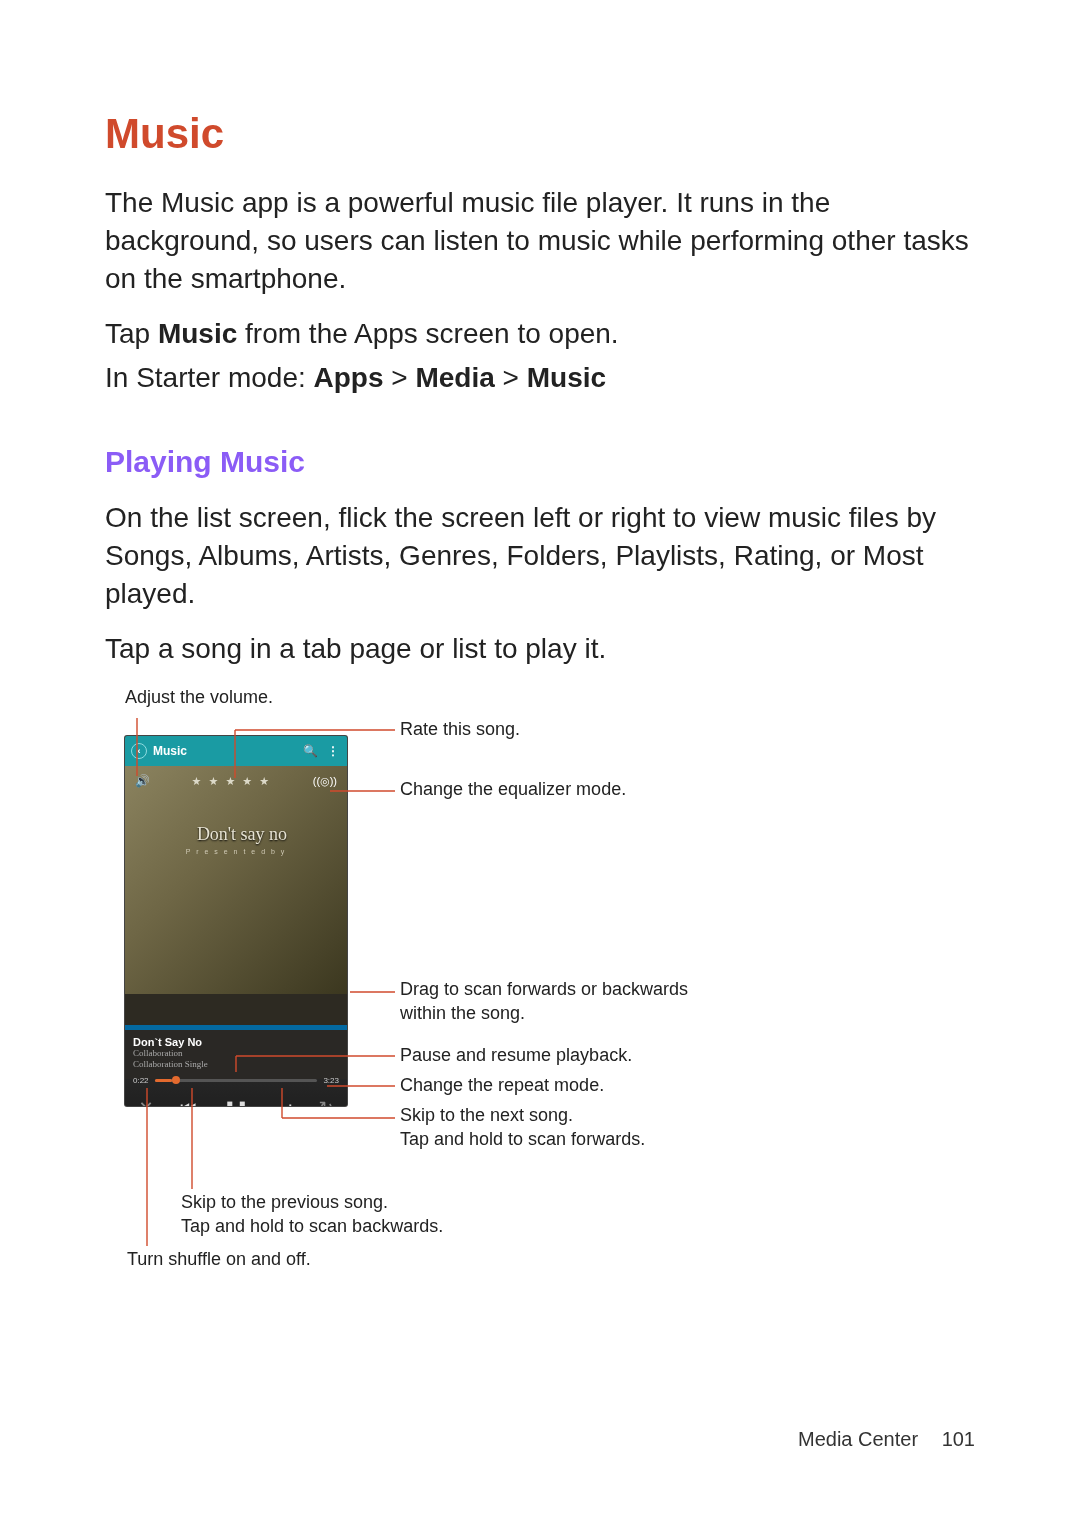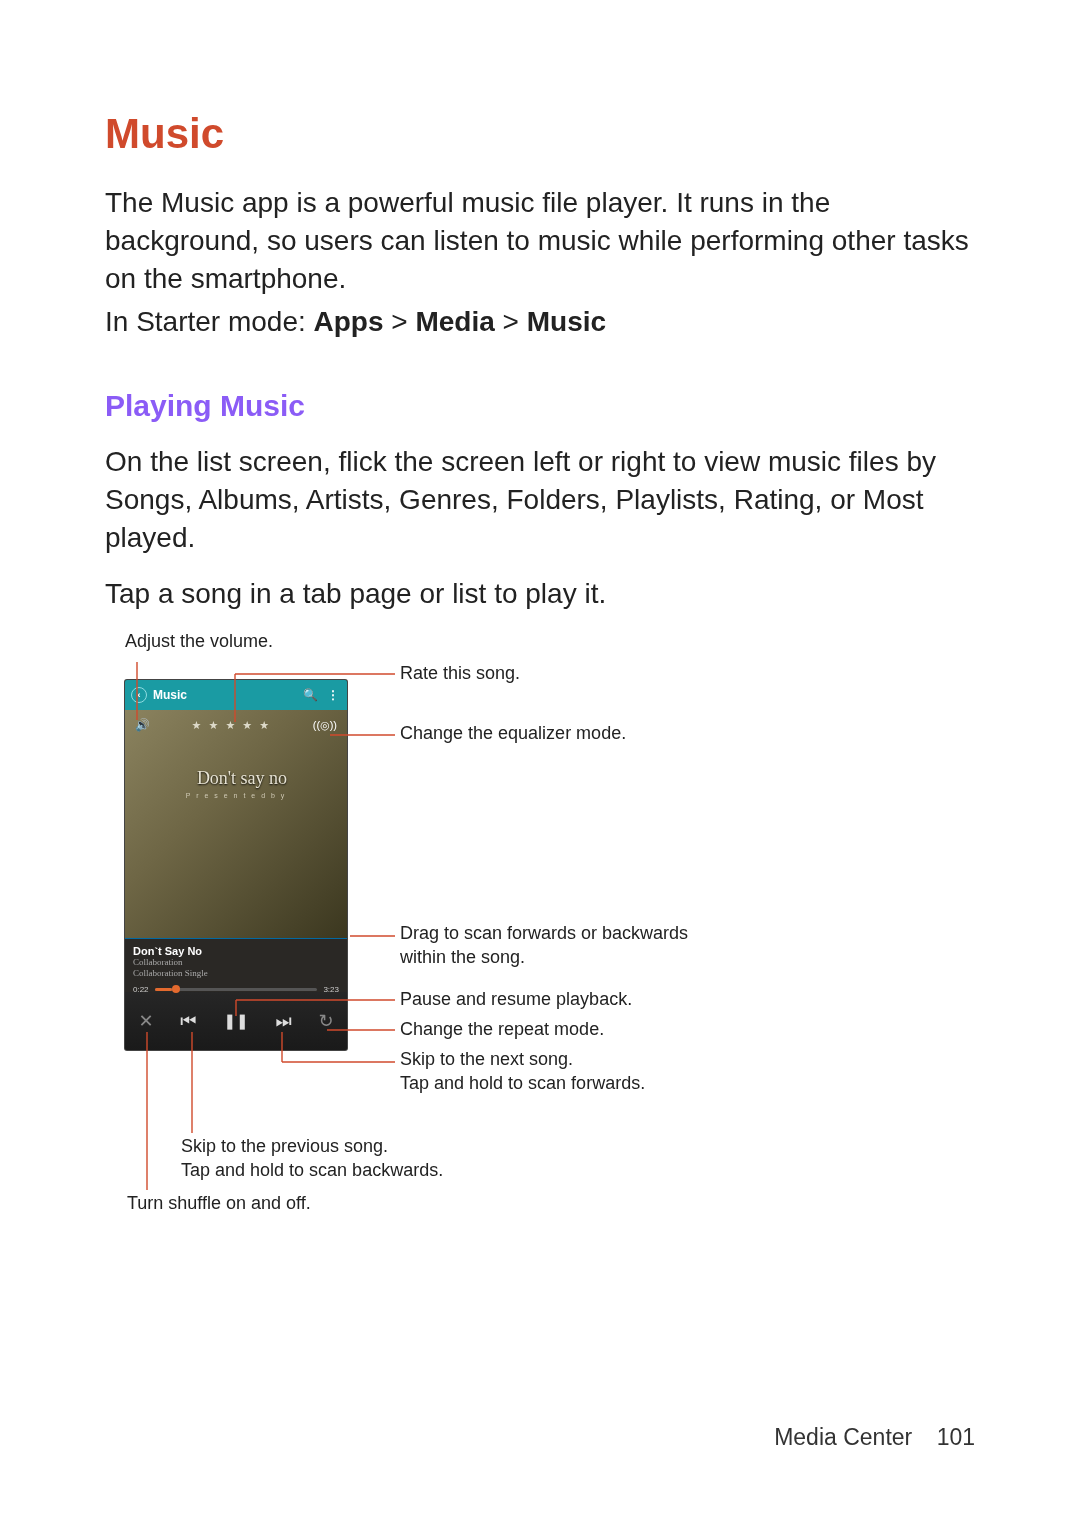--- a/index.html
+++ b/index.html
@@ -87,24 +87,25 @@
     text-shadow: 0 1px 2px #000;
     margin-left: 12px;
   }
   .album-sub {
     position:absolute; top:82px; left:0; right:0; text-align:center;
     font-size:7px; letter-spacing:2px; color:#cfc9b4;
   }
   .info-bar {
     height: 54px;
     background: #2a2825;
-    border-top: 1px solid #0369a1;
+    border-top: 5px solid #0369a1;
     color: #eee;
     padding: 6px 8px;
     font-size: 10px;
+    margin-top: 31px;
   }
   .info-title { font-weight: bold; color:#fff; font-size:11px; }
   .info-sub { color:#aaa; font-size:9px; line-height:1.2;font-family:Liberation Serif, serif; }
   .seek-row {
     margin-top: 6px;
     display:flex; align-items:center; gap:6px;
     font-size:8px; color:#ccc;
   }
   .seek-bar {
     flex:1; height:3px; background:#555; position:relative; border-radius:2px;
@@ -122,37 +123,40 @@
   .callout {
     position: absolute;
     font-size: 18px;
     color: #222;
     line-height: 1.3;
   }
   .footer {
     position: absolute;
     bottom: 70px;
     right: 105px;
-    font-size: 23px;
+    font-size: 20px;
     color: #333;
   }
   .footer .pnum { margin-left: 18px; }
 
   svg.leaders {
     position:absolute; left:0; top:0; width:880px; height:600px;
     pointer-events:none;
   }
   svg.leaders line { stroke:#d04a2c; stroke-width:1.4; }
 </style>
 </head>
 <body>
 
 <div class="page">
   <h1 class="section-title">Music</h1>
   <p>The Music app is a powerful music file player. It runs in the background, so users can listen to music while performing other tasks on the smartphone.</p>
+  <p>
+    <span>Tap </span><strong>Music</strong><span> from the Apps screen to open.</span>
+  </p>
   <p style="margin-top:-12px;">
     <span>In Starter mode: </span><strong>Apps</strong><span> &gt; </span><strong>Media</strong><span> &gt; </span><strong>Music</strong>
   </p>
 
   <h2 class="subheading">Playing Music</h2>
   <p>On the list screen, flick the screen left or right to view music files by Songs, Albums, Artists, Genres, Folders, Playlists, Rating, or Most played.</p>
   <p>Tap a song in a tab page or list to play it.</p>
 
   <div class="diagram">
 

